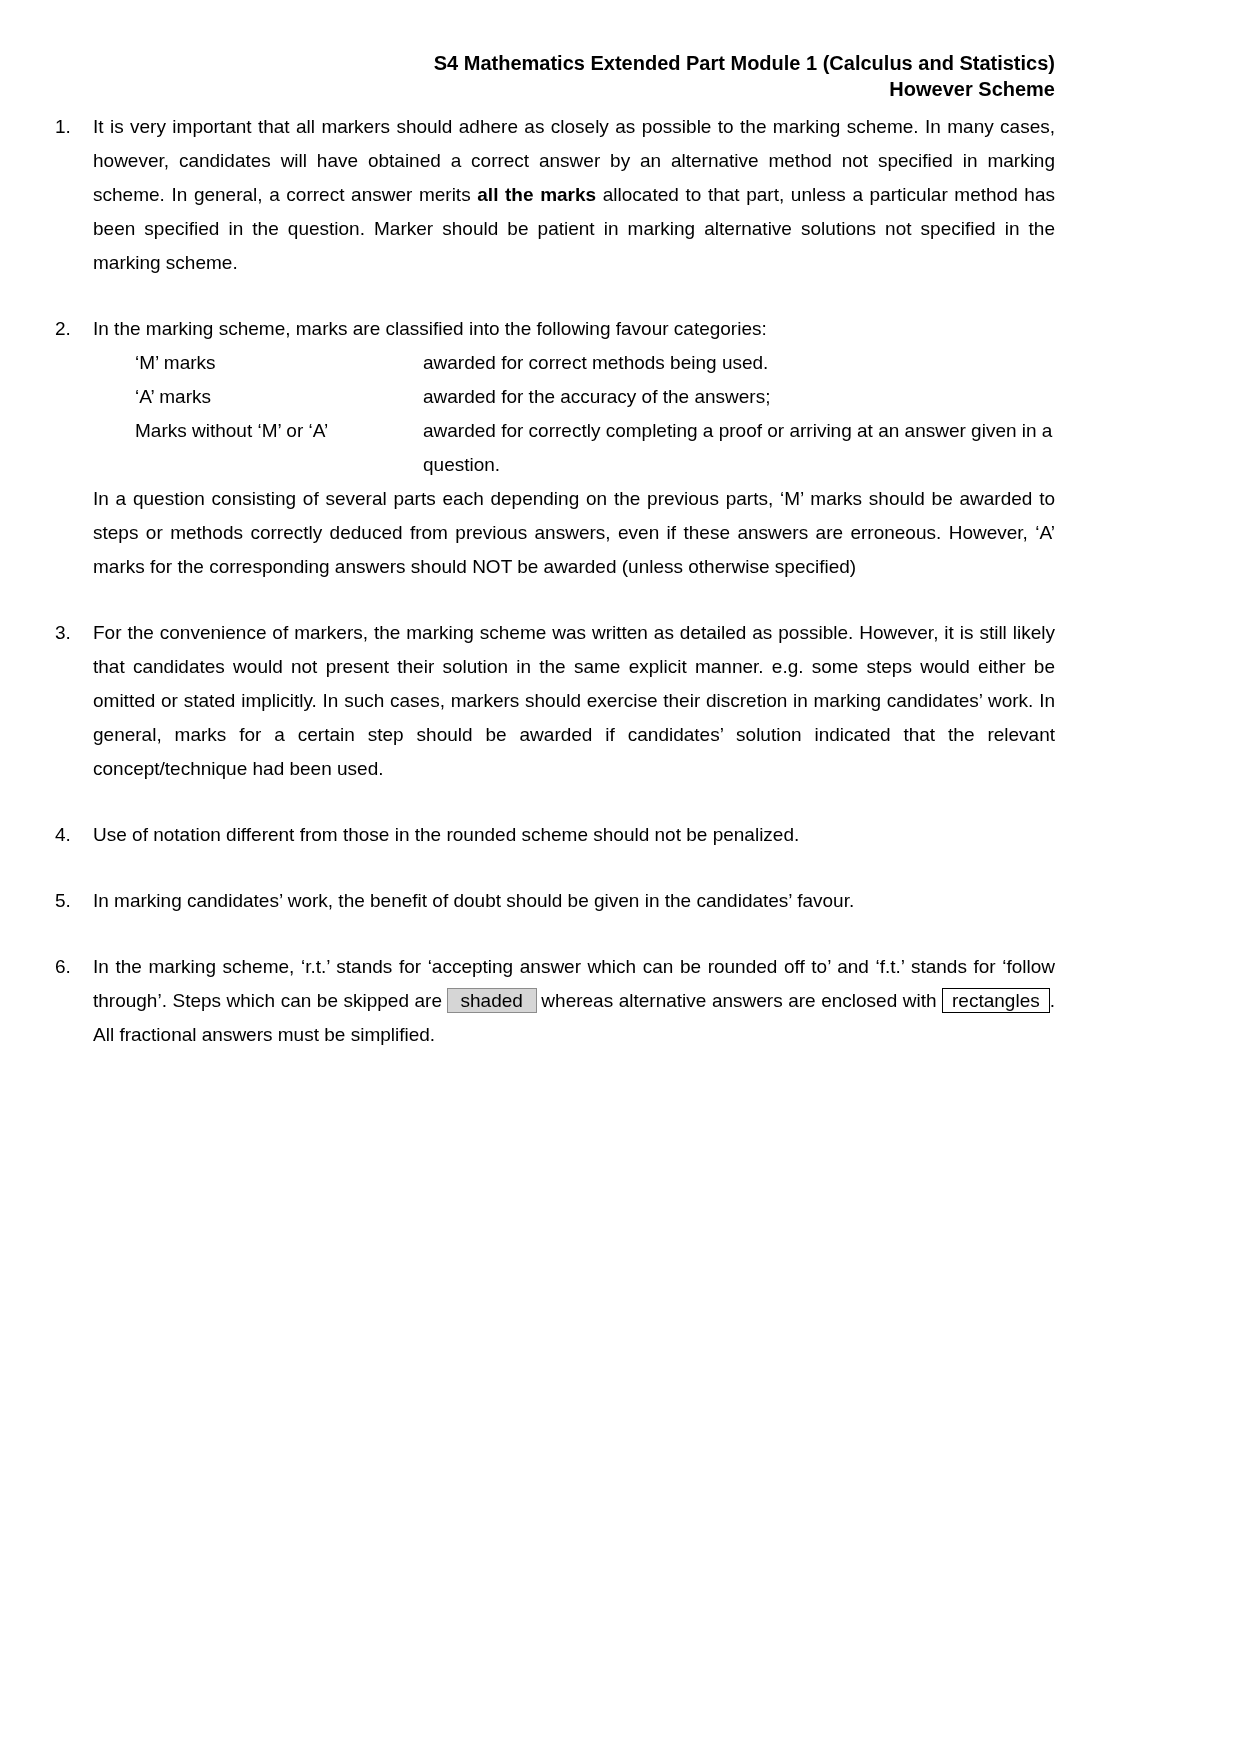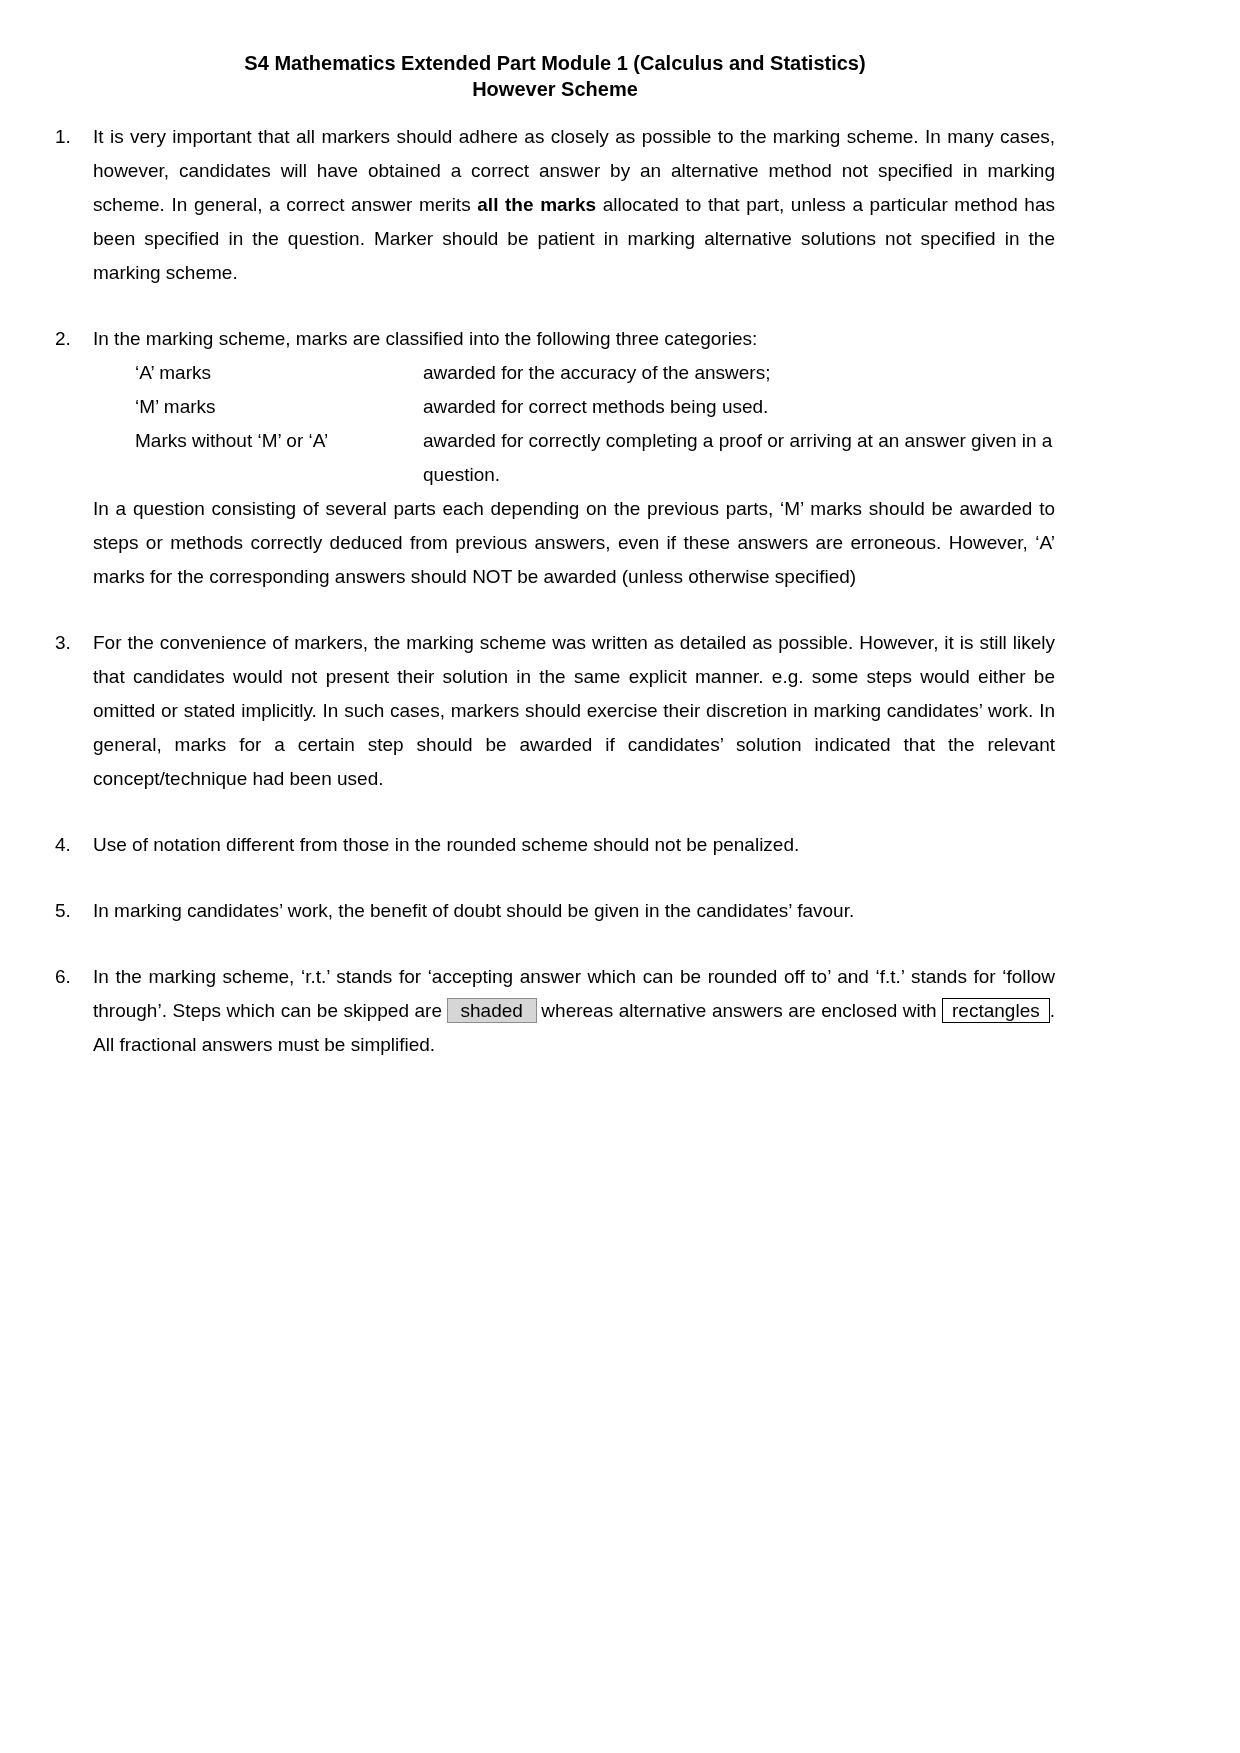--- a/index.html
+++ b/index.html
@@ -10,25 +10,25 @@
   }
   .page {
     position: relative;
     width: 1240px;
     height: 1753px;
     background: #ffffff;
     padding: 50px 185px 40px 55px;
     overflow: hidden;
   }
   .title-block {
-    text-align: center;
+    text-align: right;
     font-weight: bold;
     font-size: 20px;
     line-height: 26px;
-    margin-bottom: 18px;
+    margin-bottom: 8px;
   }
   .item {
     display: flex;
     font-size: 19px;
     line-height: 34px;
     margin-bottom: 32px;
   }
   .item:last-child { margin-bottom: 0; }
   .item-number {
     width: 38px;
@@ -71,29 +71,29 @@
   </div>
 
   <div class="item">
     <div class="item-number">1.</div>
     <div class="item-body justify"><span>It is very important that all markers should adhere as closely as possible to the marking scheme.  In many cases, however, candidates will have obtained a correct answer by an alternative method not specified in marking scheme.  In general, a correct answer merits </span><span class="seg-bold-italic">all the marks</span><span> allocated to that part, unless a particular method has been specified in the question.  Marker should be patient in marking alternative solutions not specified in the marking scheme.</span></div>
   </div>
 
   <div class="item">
     <div class="item-number">2.</div>
     <div class="item-body">
-      <div>In the marking scheme, marks are classified into the following three categories:</div>
+      <div>In the marking scheme, marks are classified into the following favour categories:</div>
       <div class="def-table">
+        <div class="def-row">
+          <div class="def-term">‘M’ marks</div>
+          <div class="def-desc">awarded for correct methods being used.</div>
+        </div>
         <div class="def-row">
           <div class="def-term">‘A’ marks</div>
           <div class="def-desc">awarded for the accuracy of the answers;</div>
-        </div>
-        <div class="def-row">
-          <div class="def-term">‘M’ marks</div>
-          <div class="def-desc">awarded for correct methods being used.</div>
         </div>
         <div class="def-row">
           <div class="def-term">Marks without ‘M’ or ‘A’</div>
           <div class="def-desc">awarded for correctly completing a proof or arriving at an answer given in a question.</div>
         </div>
       </div>
       <div class="justify">In a question consisting of several parts each depending on the previous parts, ‘M’ marks should be awarded to steps or methods correctly deduced from previous answers, even if these answers are erroneous.  However, ‘A’ marks for the corresponding answers should NOT be awarded (unless otherwise specified)</div>
     </div>
   </div>
 

